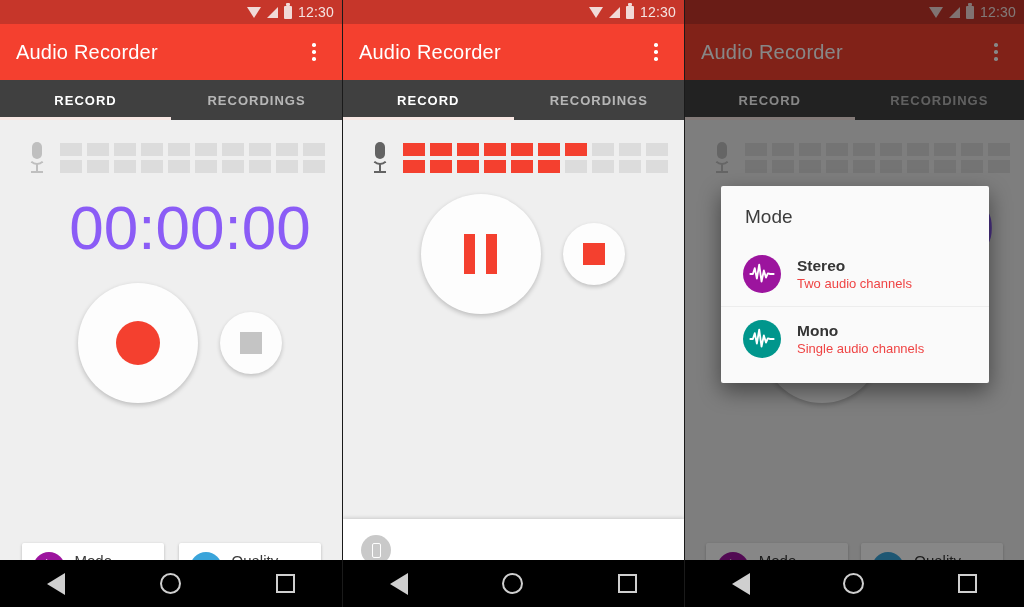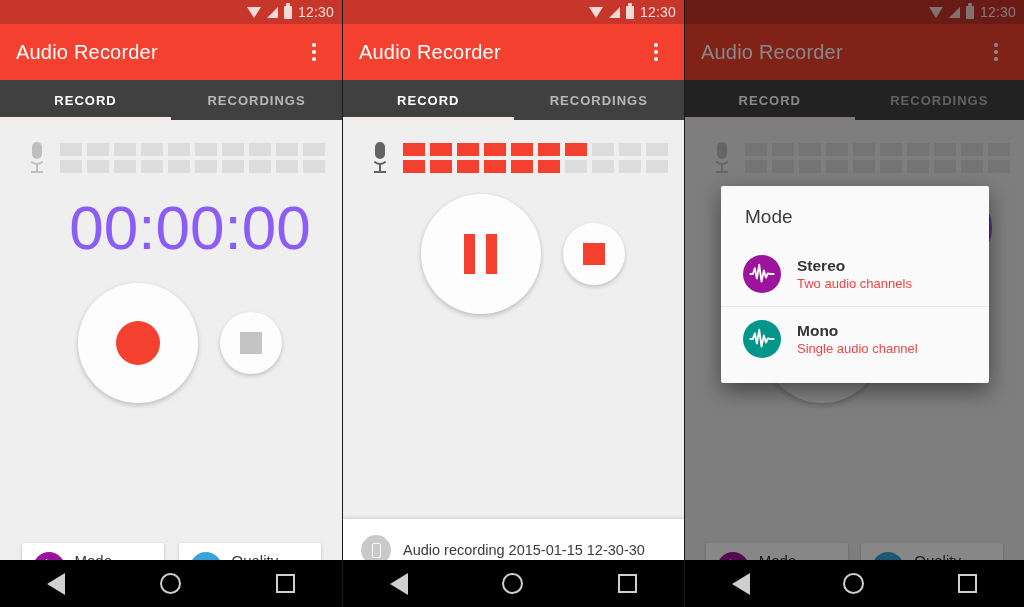--- a/index.html
+++ b/index.html
@@ -338,21 +338,20 @@
         </div>
         <div class="smallbtn">
           <span class="sq on"></span>
         </div>
       </div>
       <div class="reccard">
         <div class="rec-head">
           <span class="rec-phone">
               <i></i>
             </span>
-          <span class="rec-title">Audio recording 2015-01-15 12-30-30</span>
         </div>
         <div class="rec-line">
           <span class="rec-circ" style="background:#9C149E">
             <svg width="14" height="14" viewBox="0 0 24 24">
                 <path d="M2 12h2.2l1.6-5 1.8 9 2-12 2 14.5 2-9.5 1.8 6 1.6-3.5L19 12h3" fill="none" stroke="#fff" stroke-width="2" stroke-linejoin="round" stroke-linecap="round"></path>
               </svg>
           </span>
           <span class="rec-lbl">Stereo Mode</span>
         </div>
 
@@ -473,21 +472,21 @@
         </span>
       </div>
       <div class="dlg-item">
         <span class="dlg-circ" style="background:#00968C">
           <svg width="28" height="28" viewBox="0 0 24 24">
               <path d="M2 12h2.2l1.6-5 1.8 9 2-12 2 14.5 2-9.5 1.8 6 1.6-3.5L19 12h3" fill="none" stroke="#fff" stroke-width="1.6" stroke-linejoin="round" stroke-linecap="round"></path>
             </svg>
         </span>
         <span class="dlg-txt">
           <span class="dlg-t">Mono</span>
-          <span class="dlg-s">Single audio channel</span>
+          <span class="dlg-s">Single audio channels</span>
         </span>
       </div>
     </div>
     <div class="navbar">
       <span class="nav-back"></span>
       <span class="nav-home"></span>
       <span class="nav-rec"></span>
     </div>
   </div>
 

